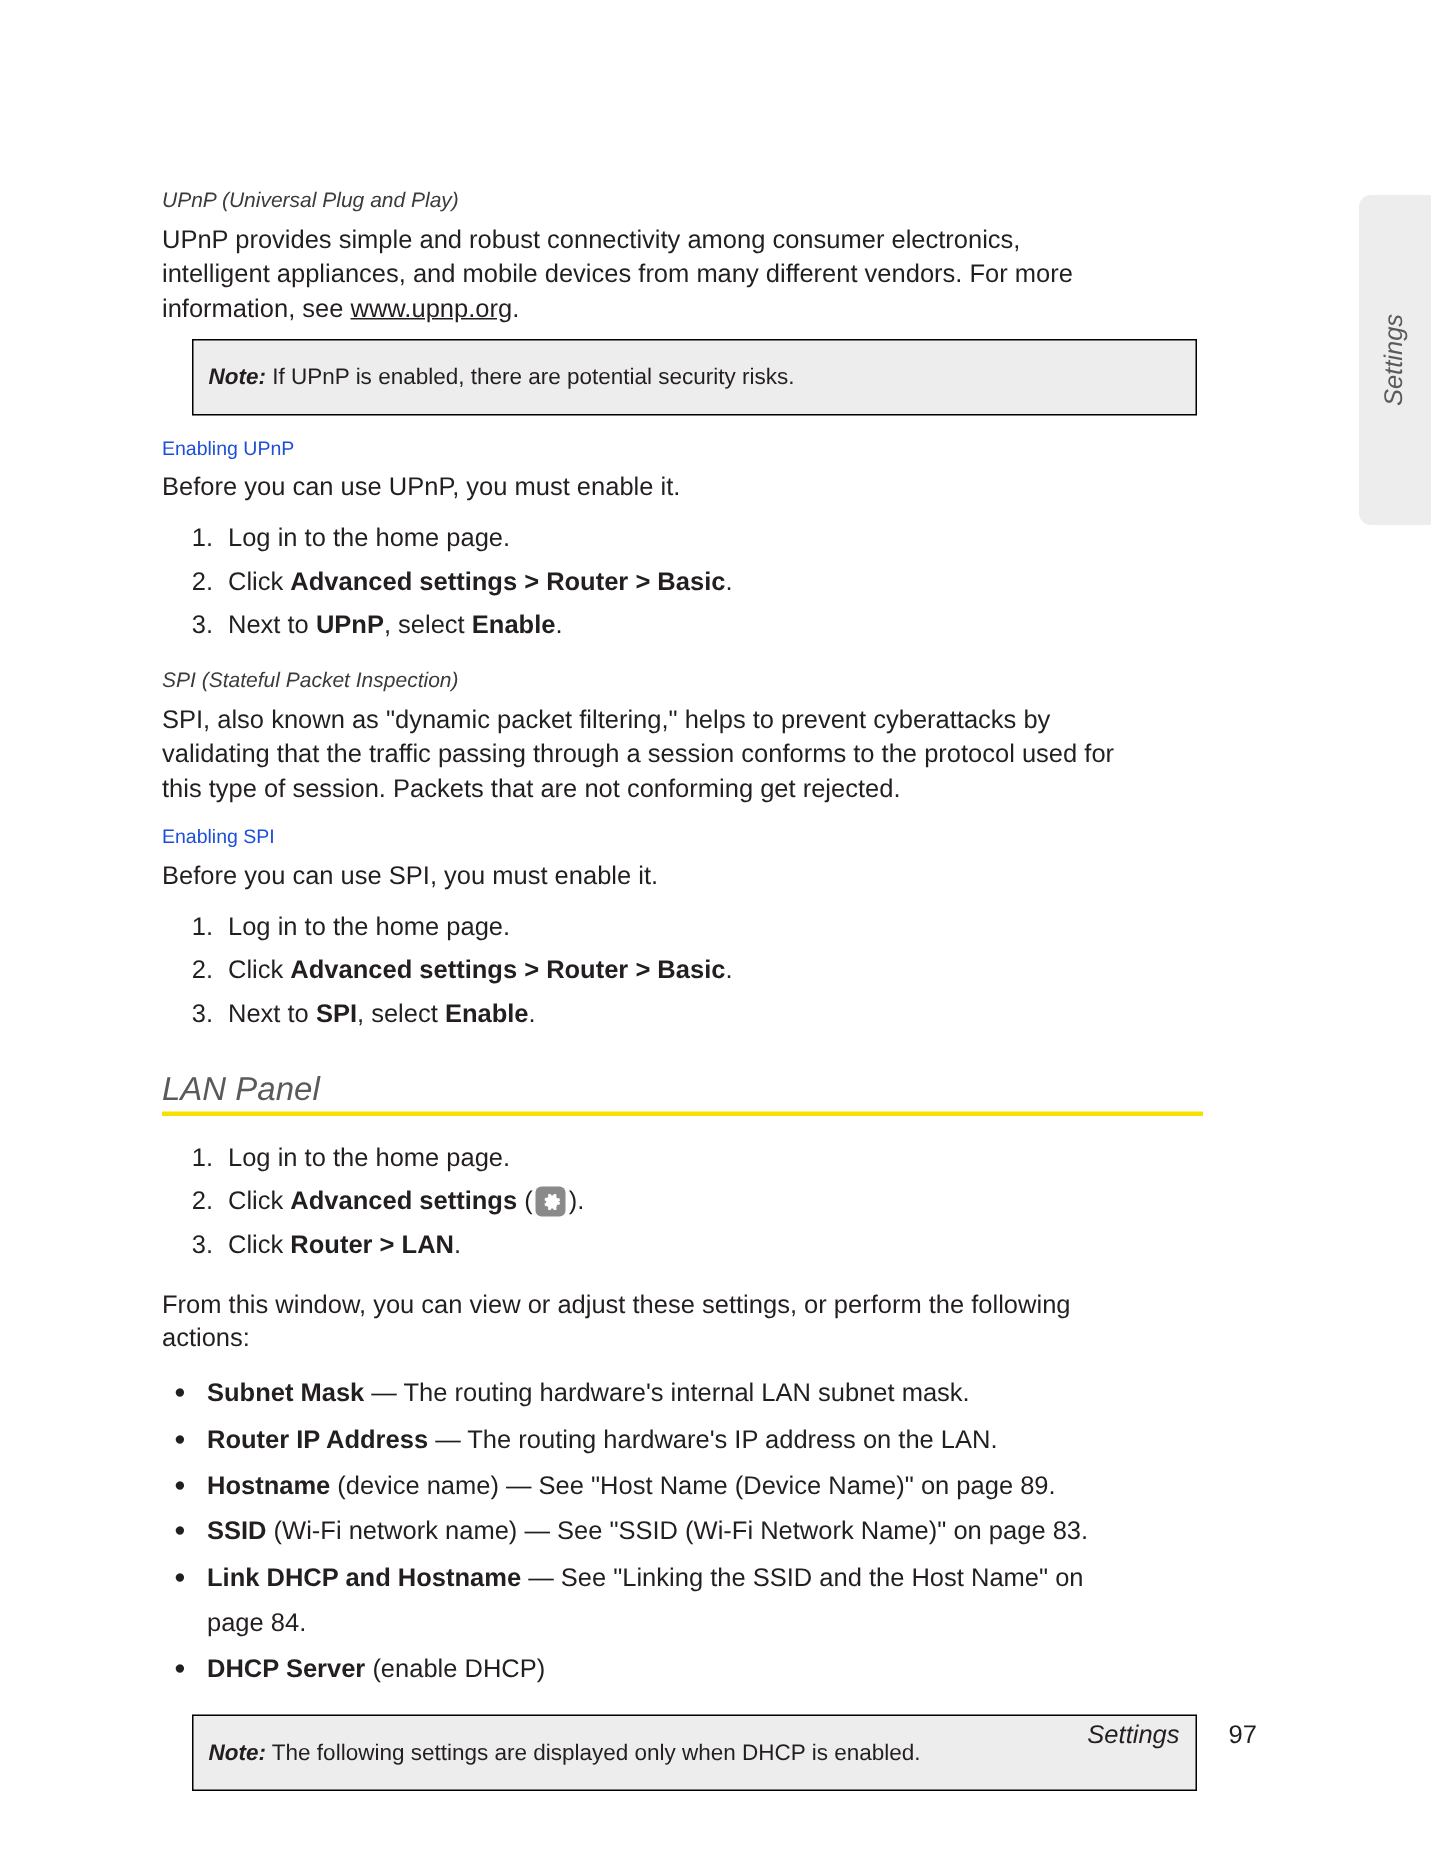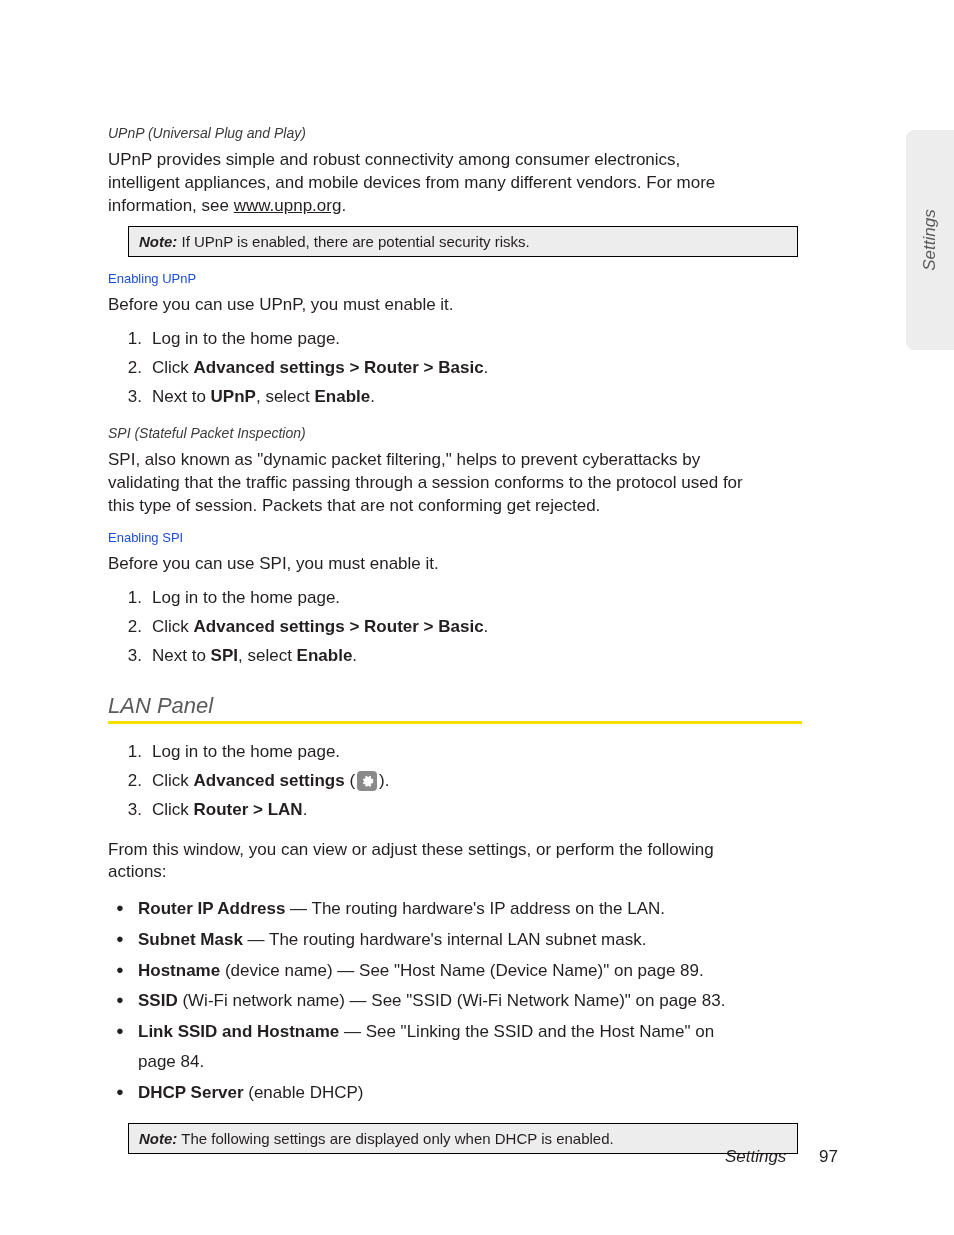--- a/index.html
+++ b/index.html
@@ -42,21 +42,21 @@
   }
   .body-text {
     font-size: 17px;
     line-height: 1.35;
     margin-bottom: 8px;
   }
   .link { text-decoration: underline; }
   .note-box {
     border: 1px solid #000;
     background: #ededed;
-    padding: 6px 10px;
+    padding: 16px 10px;
     margin: 6px 0 14px 20px;
     font-size: 15px;
     width: 670px;
   }
   .note-box .note-label { font-style: italic; font-weight: bold; }
   .sub2 {
     font-size: 13px;
     color: #1d4ed8;
     margin: 12px 0 8px 0;
   }
@@ -175,25 +175,25 @@
           <svg viewBox="0 0 24 24">
             <path fill="#fff" d="M12 8a4 4 0 100 8 4 4 0 000-8zm9 4l2-1-1-3-2 .5a9 9 0 00-1.5-1.5L19 4l-3-1-1 2a9 9 0 00-2 0l-1-2-3 1 .5 2.5A9 9 0 008 8L6 7.5 5 10.5l2 1a9 9 0 000 2l-2 1 1 3 2-.5A9 9 0 009.5 18.5L9 21l3 1 1-2a9 9 0 002 0l1 2 3-1-.5-2.5A9 9 0 0020 15.5l2 .5 1-3-2-1a9 9 0 000-2z"></path>
           </svg>
         </span><span>).</span></li>
     <li><span class="num">3.</span><span>Click </span><span class="b">Router &gt; LAN</span><span>.</span></li>
   </ol>
 
   <p class="body-text">From this window, you can view or adjust these settings, or perform the following actions:</p>
 
   <ul class="bullets">
+    <li><span class="b">Subnet Mask</span><span> — The routing hardware's internal LAN subnet mask.</span></li>
     <li><span class="b">Router IP Address</span><span> — The routing hardware's IP address on the LAN.</span></li>
-    <li><span class="b">Subnet Mask</span><span> — The routing hardware's internal LAN subnet mask.</span></li>
     <li><span class="b">Hostname</span><span> (device name) — See "Host Name (Device Name)" on page 89.</span></li>
     <li><span class="b">SSID</span><span> (Wi-Fi network name) — See "SSID (Wi-Fi Network Name)" on page 83.</span></li>
-    <li><span class="b">Link SSID and Hostname</span><span> — See "Linking the SSID and the Host Name" on page 84.</span></li>
+    <li><span class="b">Link DHCP and Hostname</span><span> — See "Linking the SSID and the Host Name" on page 84.</span></li>
     <li><span class="b">DHCP Server</span><span> (enable DHCP)</span></li>
   </ul>
 
   <div class="note-box">
     <span class="note-label">Note:</span>
     <span>The following settings are displayed only when DHCP is enabled.</span>
   </div>
 
 </div>
 

